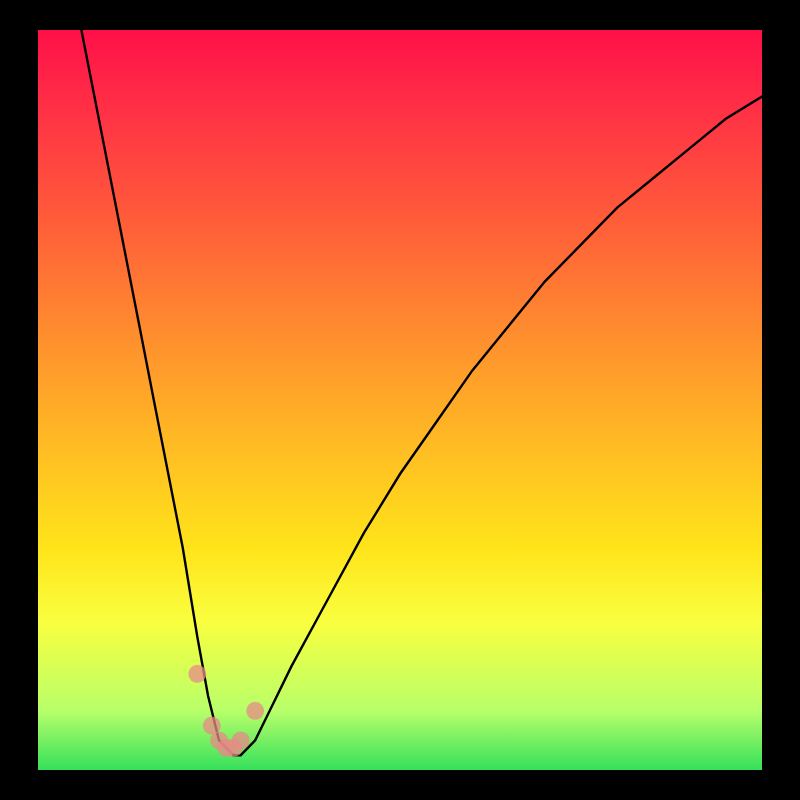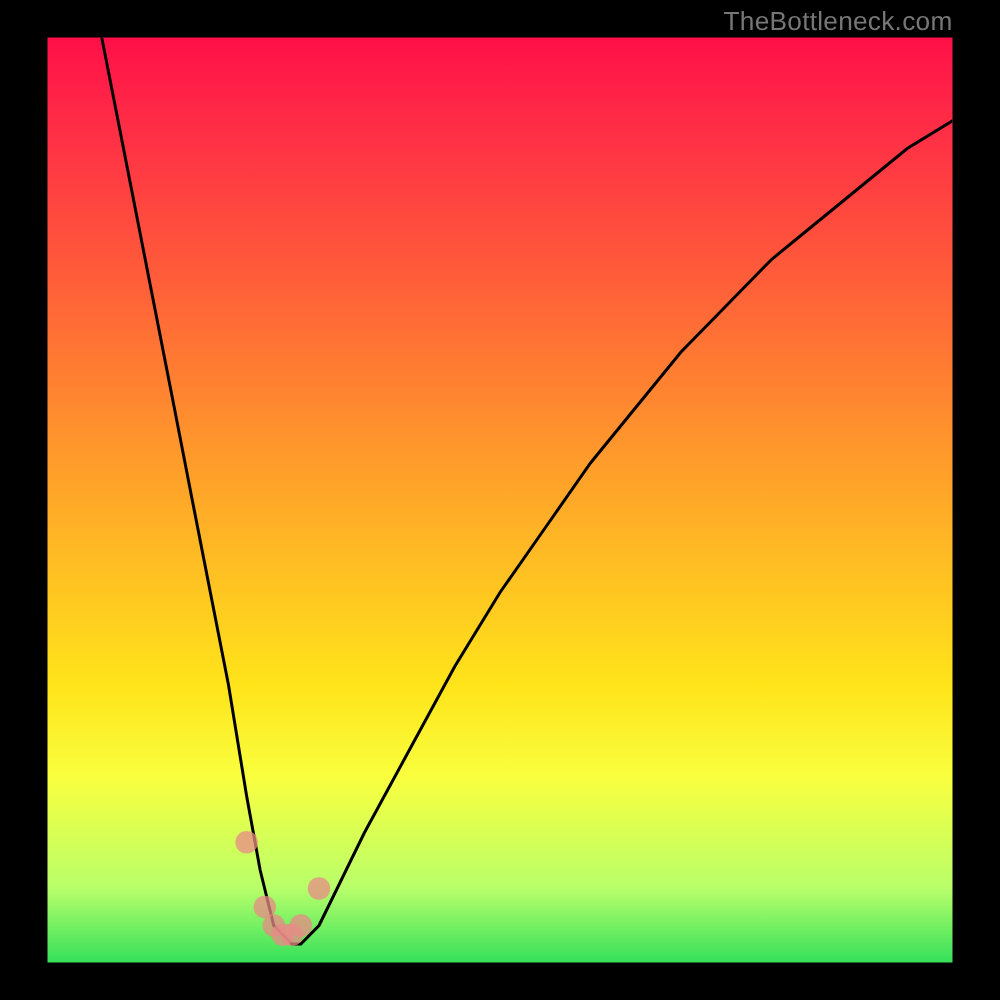--- a/index.html
+++ b/index.html
@@ -60,21 +60,20 @@
   }
   .dot {
     fill: #e88a87;
     fill-opacity: 0.75;
   }
 </style>
 </head>
 <body>
 
 <div class="frame">
-  <div class="watermark">TheBottleneck.com</div>
 
   <div class="plot">
     <svg class="curve" viewBox="0 0 724 740" preserveAspectRatio="none">
       <path id="curve-path" d="M43.4 0.0 L57.9 74.0 L72.4 148.0 L86.9 222.0 L101.4 296.0 L115.8 370.0 L130.3 444.0 L144.8 518.0 L159.3 606.8 L170.1 666.0 L181.0 710.4 L195.5 725.2 L202.7 725.2 L217.2 710.4 L231.7 680.8 L253.4 636.4 L289.6 569.8 L325.8 503.2 L362.0 444.0 L398.2 392.2 L434.4 340.4 L470.6 296.0 L506.8 251.6 L543.0 214.6 L579.2 177.6 L615.4 148.0 L651.6 118.4 L687.8 88.8 L724.0 66.6"></path>
       <g id="dots">
           <circle class="dot" cx="159.3" cy="643.8" r="9"></circle>
           <circle class="dot" cx="173.8" cy="695.6" r="9"></circle>
           <circle class="dot" cx="181.0" cy="710.4" r="9"></circle>
           <circle class="dot" cx="188.2" cy="717.8" r="9"></circle>
           <circle class="dot" cx="195.5" cy="717.8" r="9"></circle>

